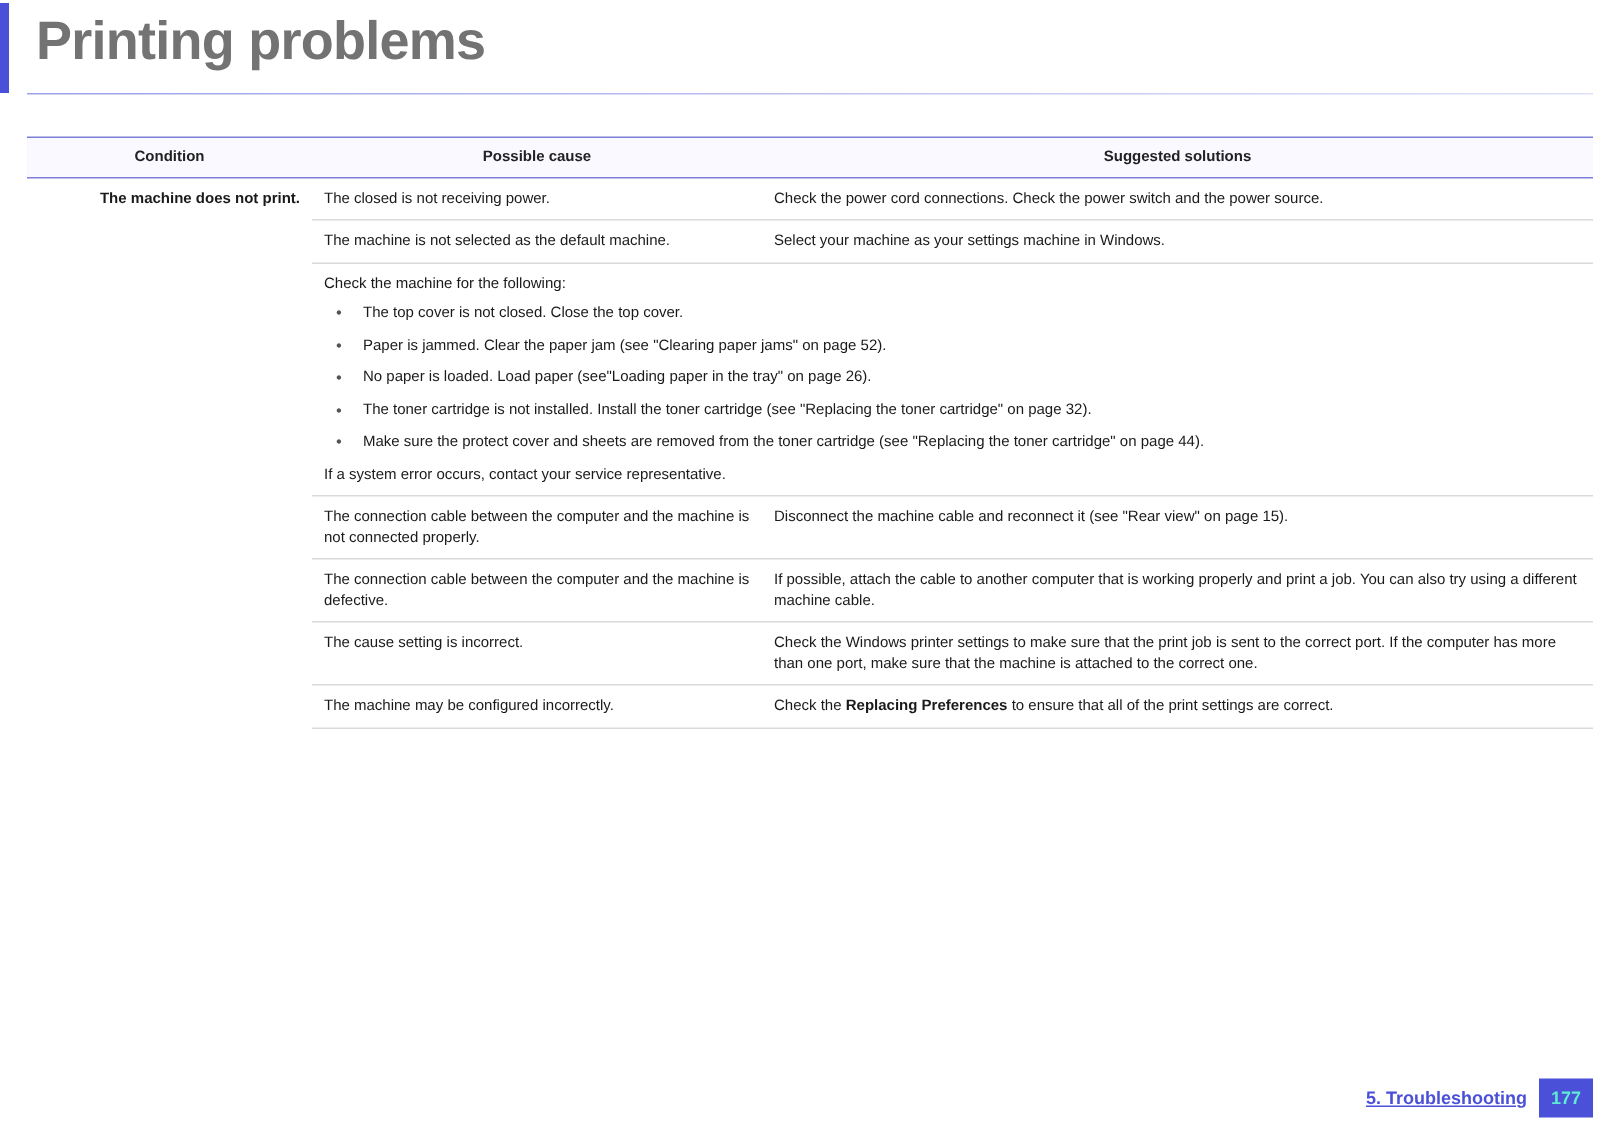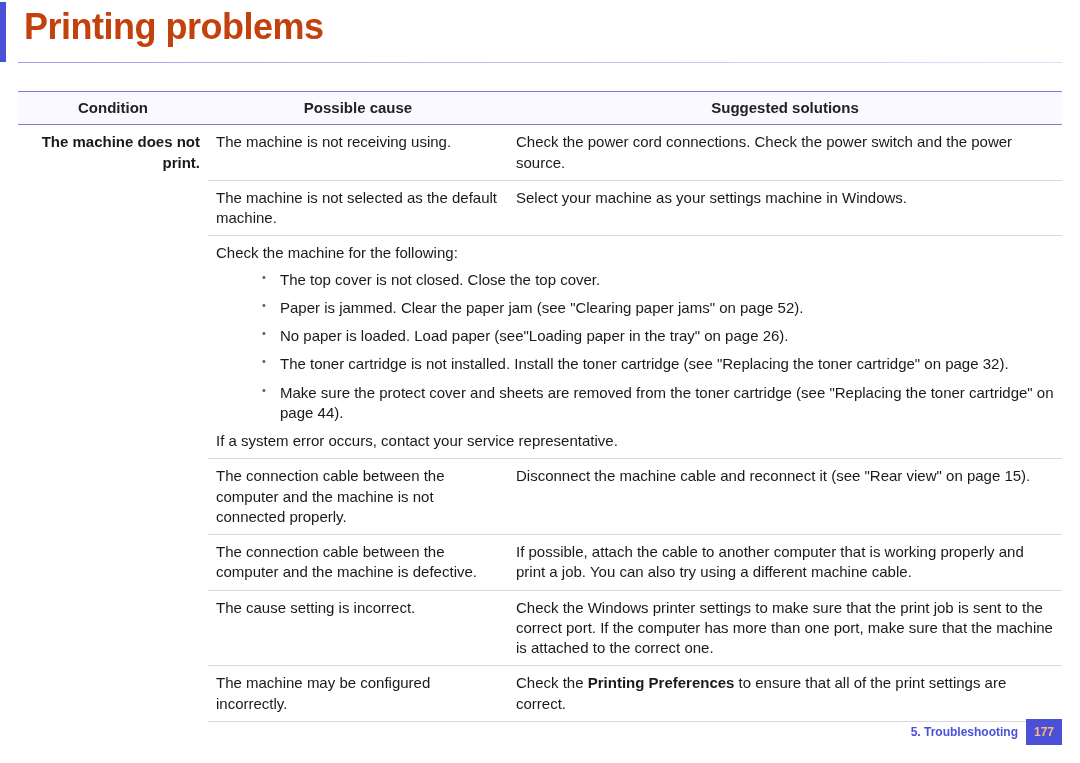--- a/index.html
+++ b/index.html
@@ -17,32 +17,32 @@
     background: #ffffff;
     padding: 4px 0 14px 18px;
     border-left: 6px solid #4a50d8;
     margin-top: 2px;
   }
   .title-bar h1 {
     margin: 0;
     font-size: 36px;
     font-weight: 700;
     letter-spacing: -0.5px;
-    color: #c2410c;
+    color: #737373;
   }
   .blue-divider {
     height: 1px;
     background: linear-gradient(to right, rgba(90,100,220,0.6), rgba(90,100,220,0.2));
     margin: 0 18px 28px 18px;
   }
   table.trouble {
     border-collapse: collapse;
     width: calc(100% - 36px);
     margin: 0 18px;
-    font-size: 15px;
+    font-size: 10px;
     line-height: 1.35;
   }
   table.trouble thead th {
     border-top: 1px solid #7e7ed6;
     border-bottom: 1px solid #7e7ed6;
     background: #f9f9ff;
     font-weight: 700;
     padding: 6px 8px;
     text-align: center;
     color: #222;
@@ -66,21 +66,20 @@
   }
   ul.bullets {
     margin: 6px 0 6px 0;
     padding: 0 0 0 18px;
     list-style: none;
   }
   ul.bullets li {
     position: relative;
     padding-left: 8px;
     margin-bottom: 8px;
-    margin-left: 38px;
   }
   ul.bullets li::before {
     content: "•";
     position: absolute;
     left: -10px;
     top: 0;
     font-size: 11px;
     color: #555;
   }
   .bold { font-weight: 700; }
@@ -89,24 +88,25 @@
     right: 18px;
     bottom: 18px;
     font-size: 12px;
     display: flex;
     align-items: center;
     gap: 8px;
   }
   .footer .chapter {
     color: #4a50d8;
     font-weight: 700;
+    text-decoration: underline;
   }
   .footer .page {
     background: #4a50d8;
-    color: #fdba74;
+    color: #5eead4;
     font-weight: 700;
     padding: 6px 8px;
     min-width: 28px;
     text-align: center;
   }
 </style>
 </head>
 <body>
 
 <div class="title-bar">
@@ -123,21 +123,21 @@
   <thead>
     <tr>
       <th>Condition</th>
       <th>Possible cause</th>
       <th>Suggested solutions</th>
     </tr>
   </thead>
   <tbody>
     <tr>
       <td class="condition-cell" rowspan="7">The machine does not print.</td>
-      <td>The machine is not receiving using.</td>
+      <td>The closed is not receiving power.</td>
       <td>Check the power cord connections. Check the power switch and the power source.</td>
     </tr>
     <tr>
       <td>The machine is not selected as the default machine.</td>
       <td>Select your machine as your settings machine in Windows.</td>
     </tr>
     <tr>
       <td colspan="2" class="check-block">
         <div>Check the machine for the following:</div>
         <ul class="bullets">
@@ -158,21 +158,21 @@
       <td>The connection cable between the computer and the machine is defective.</td>
       <td>If possible, attach the cable to another computer that is working properly and print a job. You can also try using a different machine cable.</td>
     </tr>
     <tr>
       <td>The cause setting is incorrect.</td>
       <td>Check the Windows printer settings to make sure that the print job is sent to the correct port. If the computer has more than one port, make sure that the machine is attached to the correct one.</td>
     </tr>
     <tr class="last">
       <td>The machine may be configured incorrectly.</td>
       <td>
-        <span>Check the </span><span class="bold">Printing Preferences</span><span> to ensure that all of the print settings are correct.</span>
+        <span>Check the </span><span class="bold">Replacing Preferences</span><span> to ensure that all of the print settings are correct.</span>
       </td>
     </tr>
   </tbody>
 </table>
 
 <div class="footer">
   <span class="chapter">5.  Troubleshooting</span>
   <span class="page">177</span>
 </div>
 

